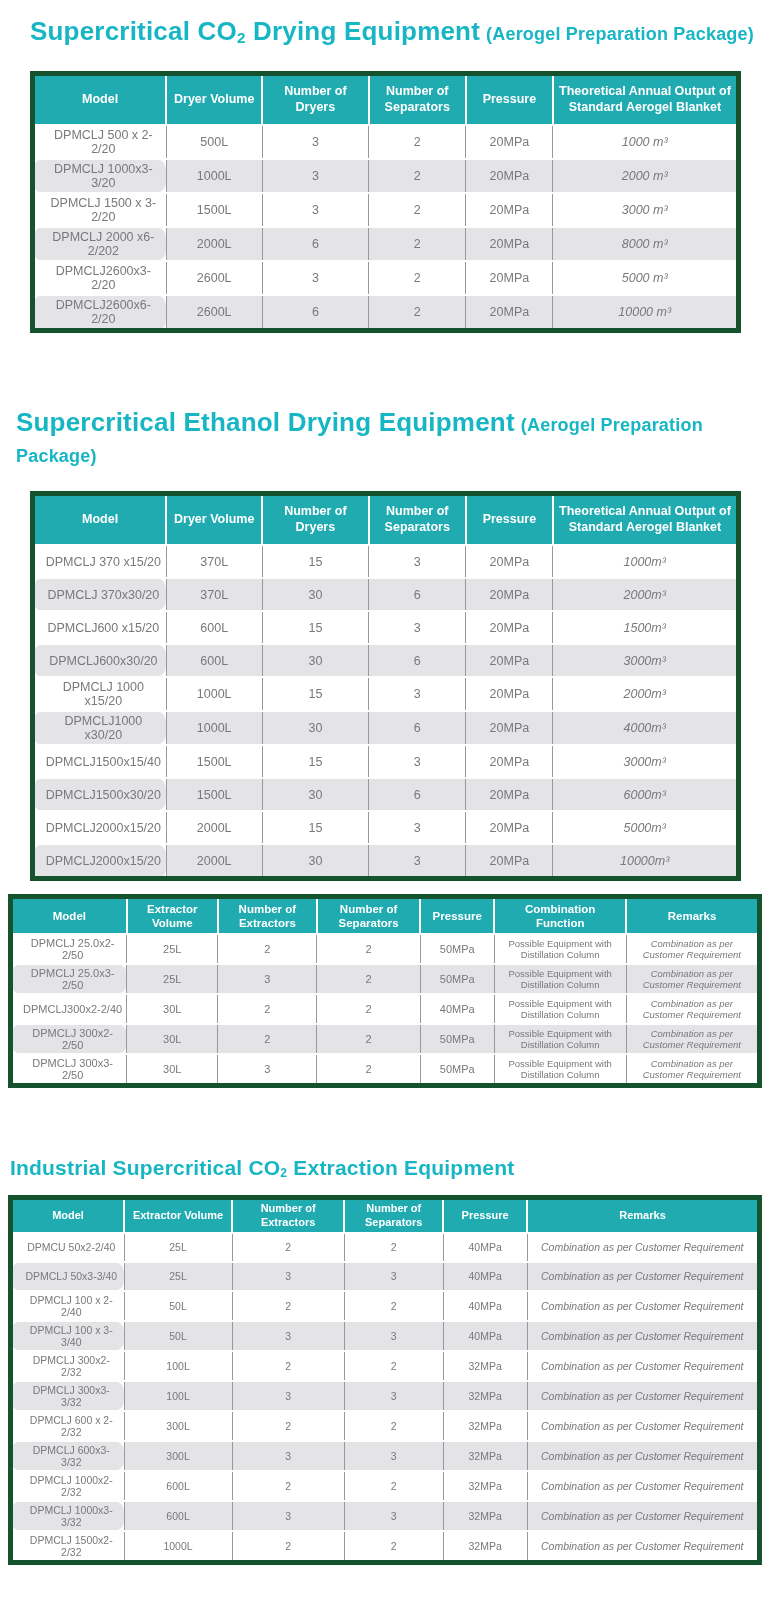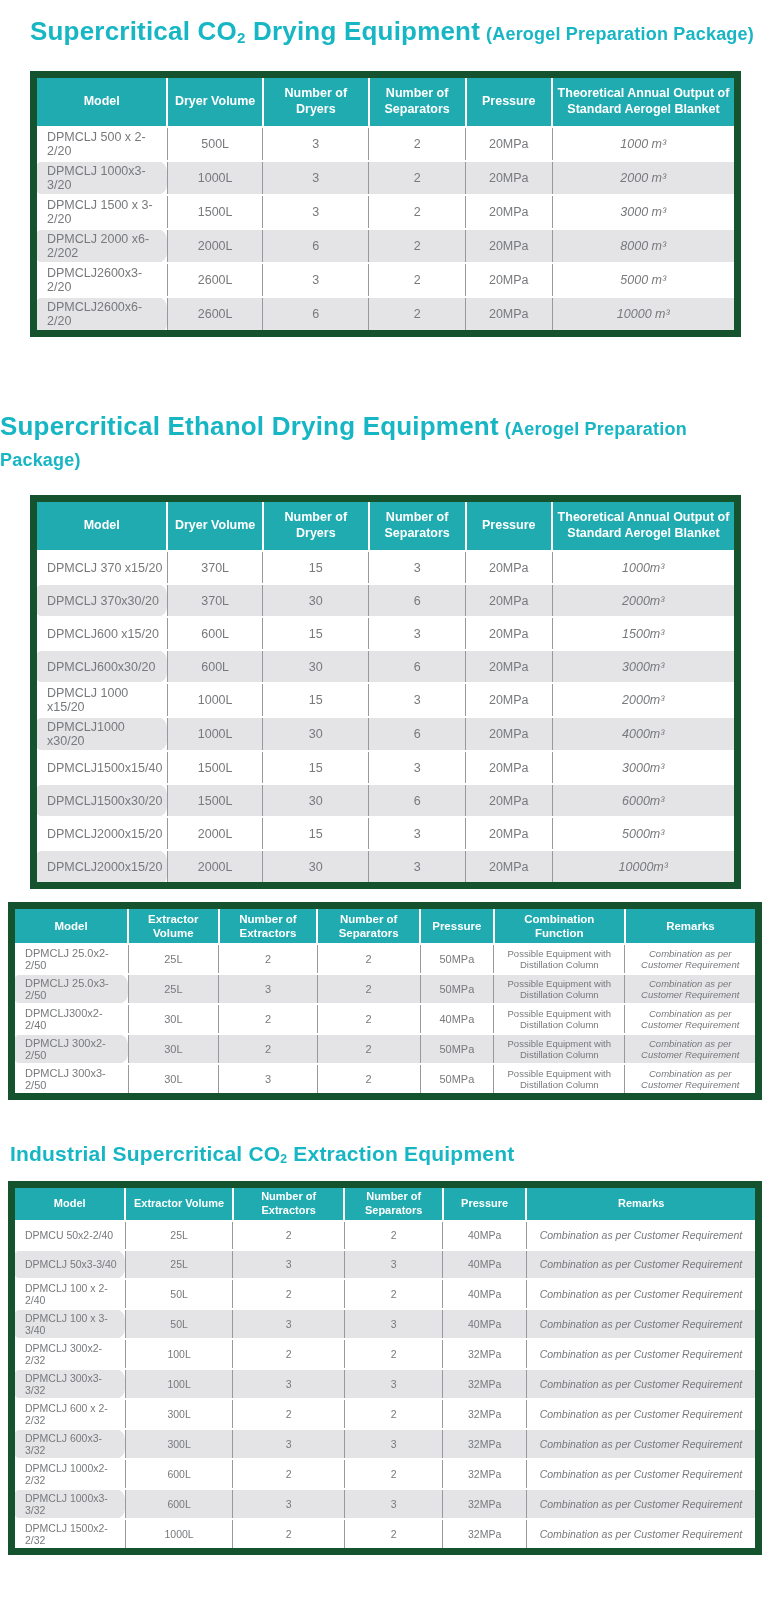--- a/index.html
+++ b/index.html
@@ -19,29 +19,29 @@
     font-size:0.58em;
     vertical-align:-0.18em;
     font-weight:600;
   }
   .title .paren{
     font-weight:600;
     margin-left:6px;
   }
   .sec1 .title{padding:16px 4px 0 30px;font-size:26px;}
   .sec1 .title .paren{font-size:18px;}
-  .sec2 .title{margin-top:74px;font-size:26px;}
+  .sec2 .title{margin-top:74px;font-size:26px;margin-left:16px;}
   .sec2 .title .paren{font-size:18px;}
   .sec3 .title{margin-top:40px;padding-left:10px;font-size:21px;}
-  .sec4 .title{margin-top:42px;padding-left:10px;font-size:21px;}
+  .sec4 .title{margin-top:68px;padding-left:10px;font-size:21px;}
 
   table{
     border-collapse:collapse;
     table-layout:fixed;
-    border:7px solid #14532d;
+    border:5px solid #14532d;
   }
   th{
     background:#20abb1;
     color:#ffffff;
     font-weight:600;
     text-align:center;
     border-right:2px solid #ffffff;
     border-bottom:2px solid #ffffff;
     padding:2px 4px;
     line-height:1.25;
@@ -50,21 +50,21 @@
   td{
     color:#77797c;
     text-align:center;
     border-right:1px solid #97999c;
     border-bottom:2px solid #ffffff;
     padding:2px 4px;
     background:#ffffff;
   }
   td:last-child{border-right:none;font-style:italic;}
   tbody tr:nth-child(even) td{background:#e4e4e6;}
-  td:first-child{text-align:left;padding-left:10px;border-radius:10px;}
+  td:first-child{text-align:center;padding-left:10px;border-radius:10px;}
 
   .t12{width:711px;}
   .sec1 table{margin:24px 0 0 30px;}
   .sec2 table{margin:22px 0 0 30px;}
   .t12 th{height:44px;font-size:12.5px;}
   .t12 td{height:27px;font-size:12.5px;}
   .t12 th:nth-child(1){width:19%;}
   .t12 th:nth-child(2){width:13.4%;}
   .t12 th:nth-child(3){width:15%;}
   .t12 th:nth-child(4){width:13.6%;}

